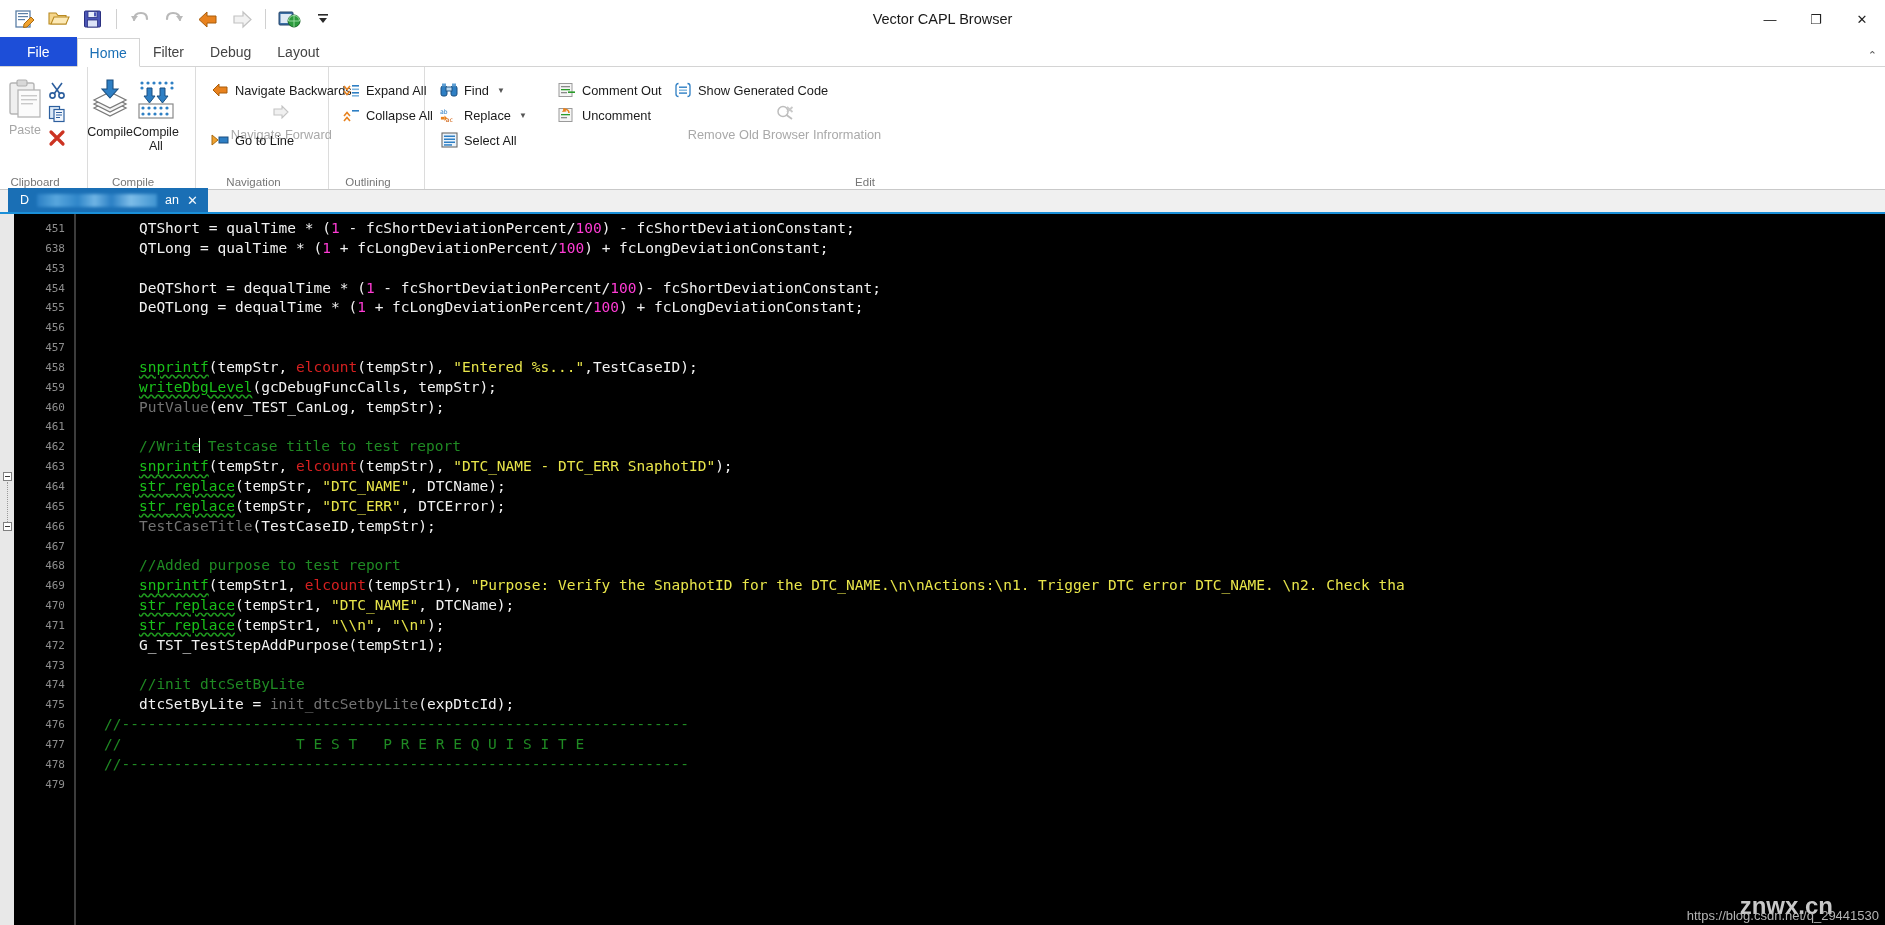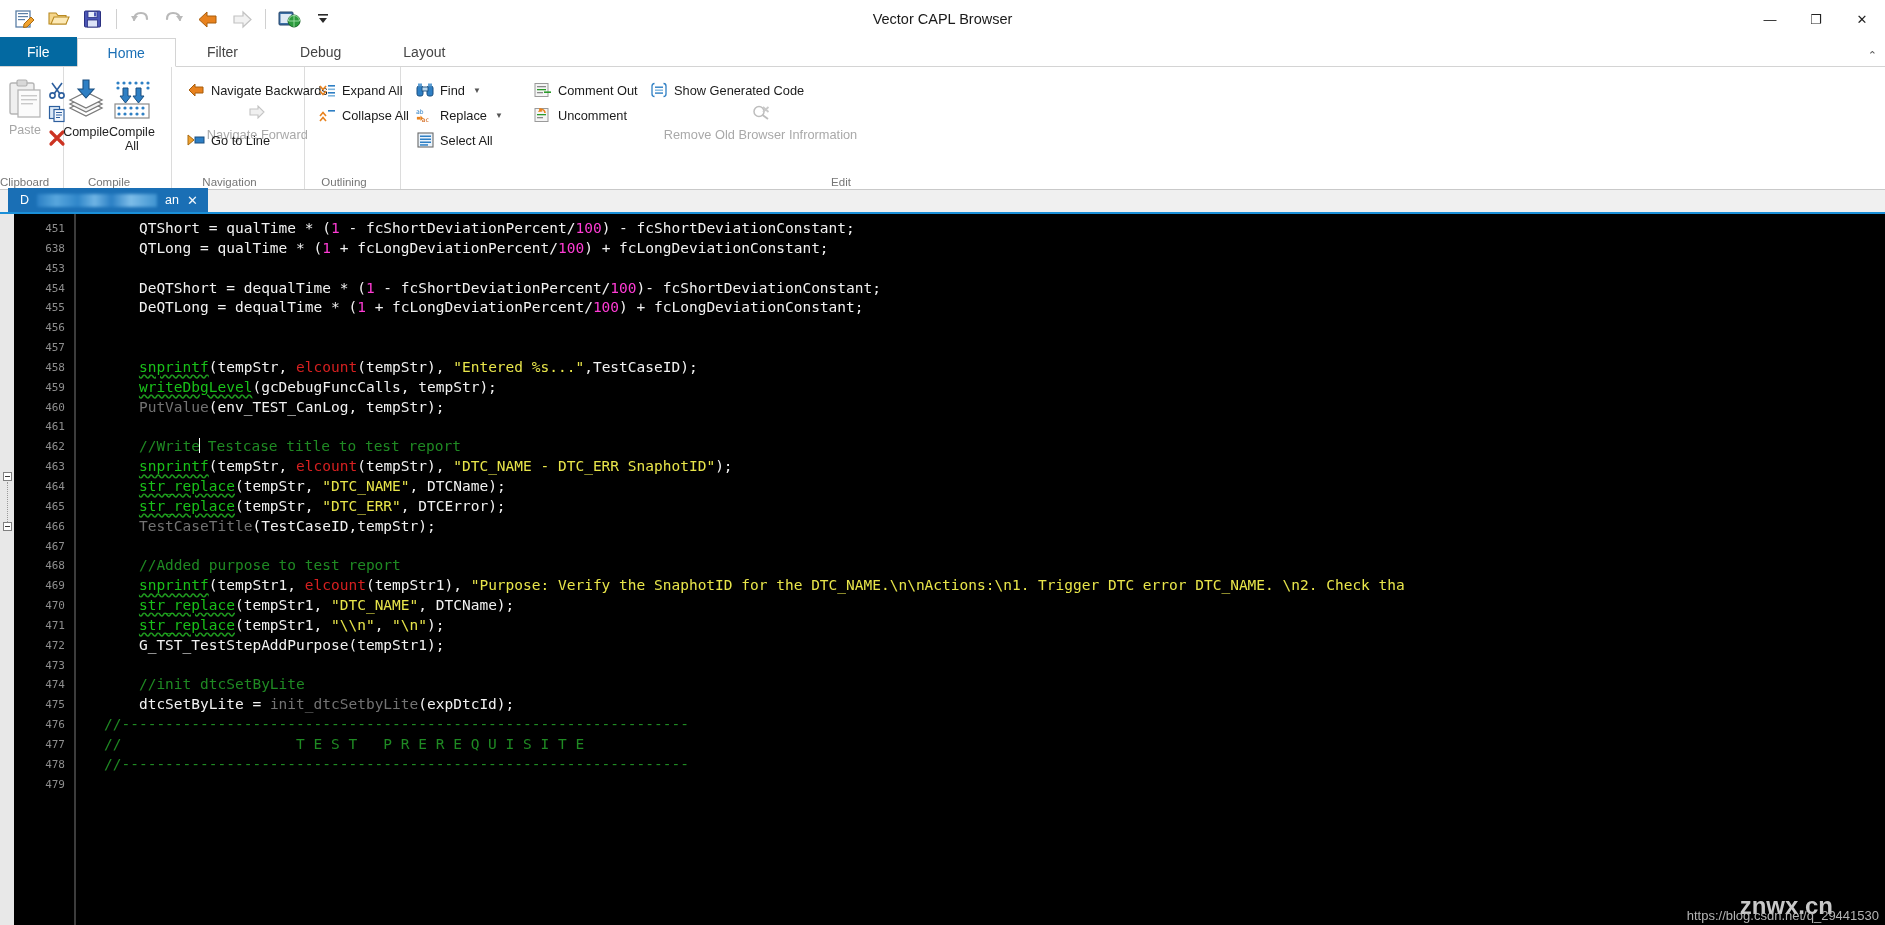--- a/index.html
+++ b/index.html
@@ -69,29 +69,29 @@
     height: 29px;
     display: flex;
     align-items: flex-end;
     background: #ffffff;
     border-bottom: 1px solid #d4d4d4;
     flex: 0 0 29px;
     position: relative;
   }
   .tab {
     height: 29px;
-    padding: 0 30px;
+    padding: 0 12px;
     display: flex; align-items: center;
     font-size: 14px;
     color: #444;
     cursor: pointer;
     border: 1px solid transparent;
   }
   .tab.file {
-    background: #0369a1;
+    background: #1d4ed8;
     color: #fff;
     padding: 0 26px;
     height: 29px;
   }
   .tab.active {
     background: #ffffff;
     color: #1a6fb5;
     border: 1px solid #d4d4d4;
     border-bottom: 1px solid #ffffff;
     position: relative; top: 1px;
@@ -411,21 +411,21 @@
     <div class="tab file">File</div>
     <div class="tab active">Home</div>
     <div class="tab">Filter</div>
     <div class="tab">Debug</div>
     <div class="tab">Layout</div>
     <div class="ribbon-collapse">⌃</div>
   </div>
 
   <div class="ribbon">
 
-    <div class="rgroup" style="width:64px;">
+    <div class="rgroup" style="width:88px;">
       <div class="rgroup-body clip-paste">
         <div class="big-btn disabled" style="width:48px;">
           <span class="ic">
             <svg width="38" height="42" viewBox="0 0 38 42">
               <rect x="4" y="5" width="24" height="31" rx="2" fill="#efefef" stroke="#b5b5b5" stroke-width="1.4"></rect>
               <rect x="11" y="2" width="10" height="6" rx="1.5" fill="#d8d8d8" stroke="#b0b0b0" stroke-width="1.2"></rect>
               <rect x="12" y="12" width="22" height="27" fill="#fbfbfb" stroke="#b5b5b5" stroke-width="1.3"></rect>
               <rect x="15" y="17" width="16" height="1.4" fill="#c9c9c9"></rect>
               <rect x="15" y="21" width="16" height="1.4" fill="#c9c9c9"></rect>
               <rect x="15" y="25" width="12" height="1.4" fill="#c9c9c9"></rect>

